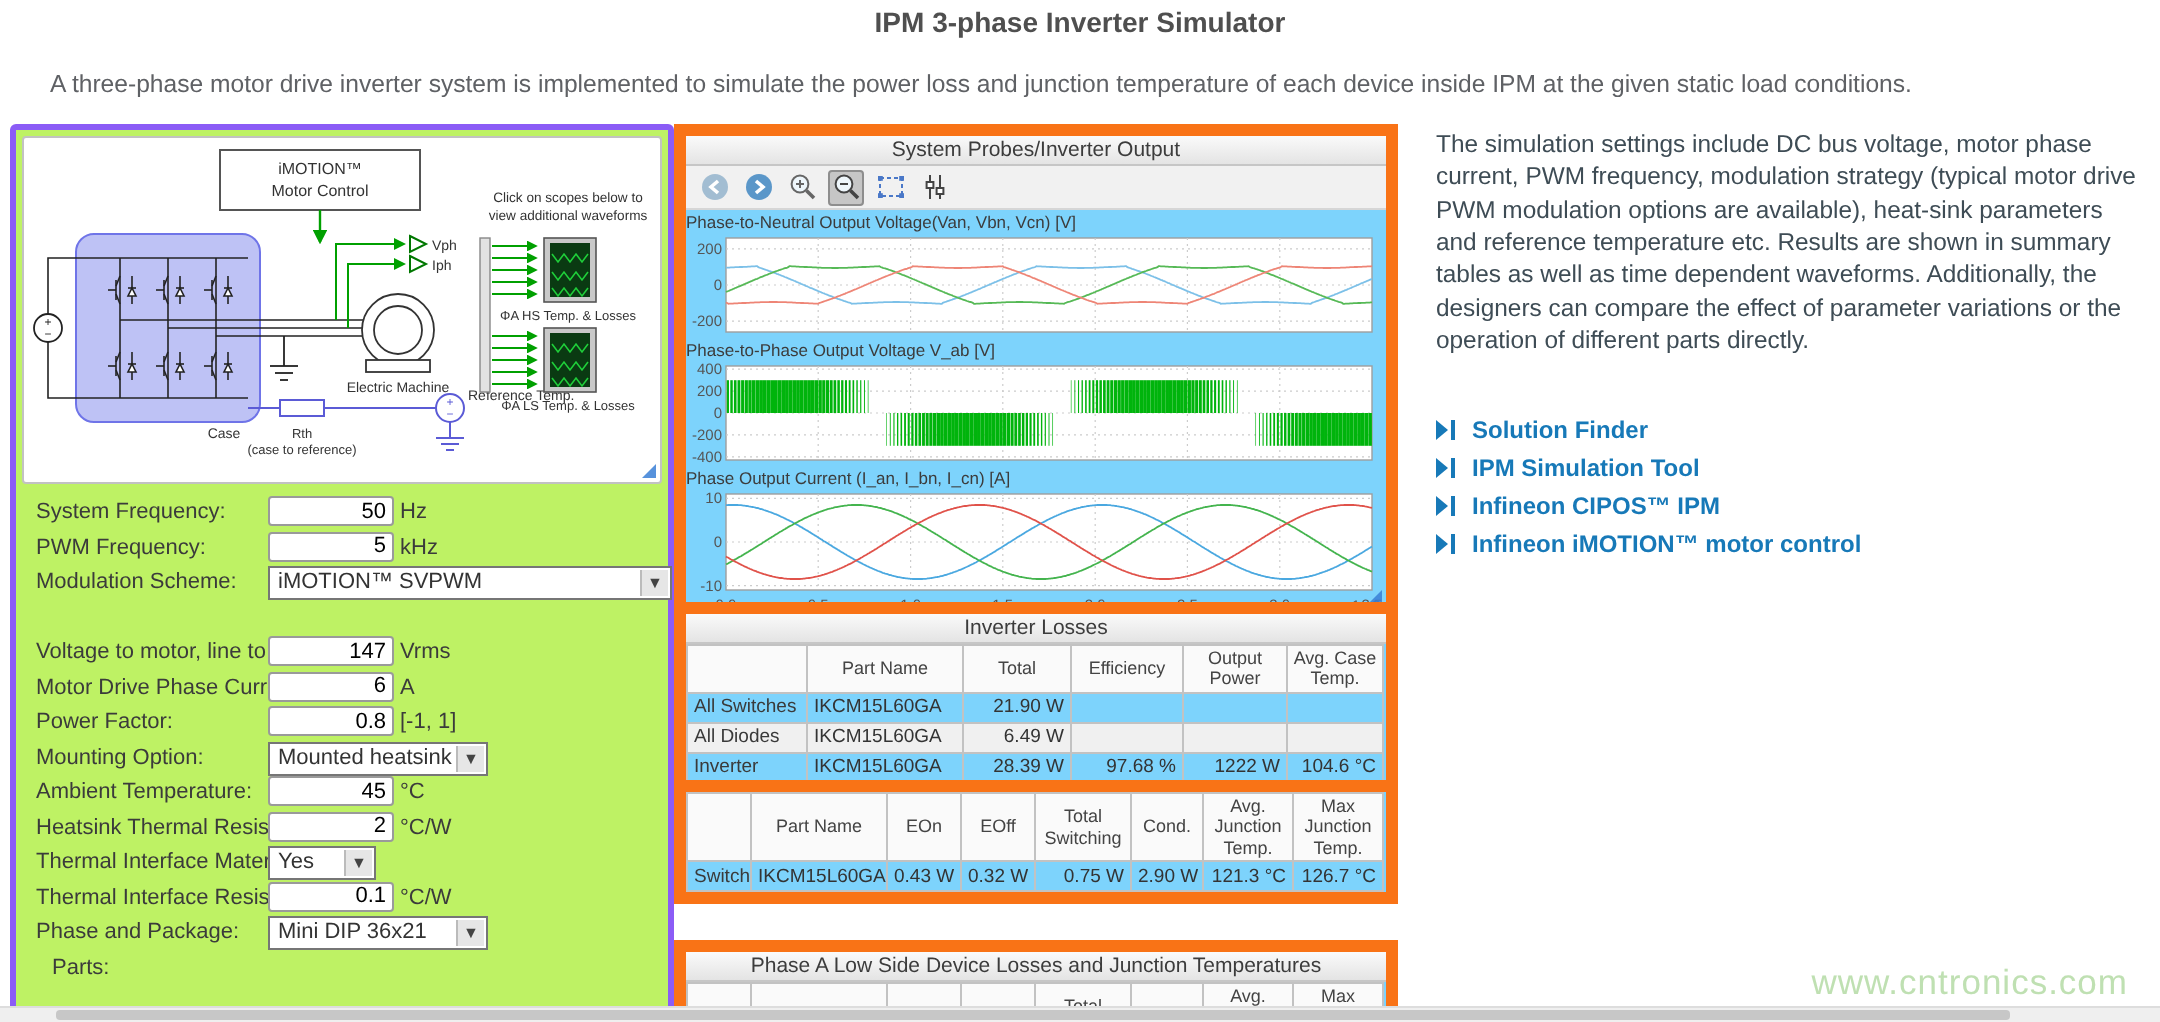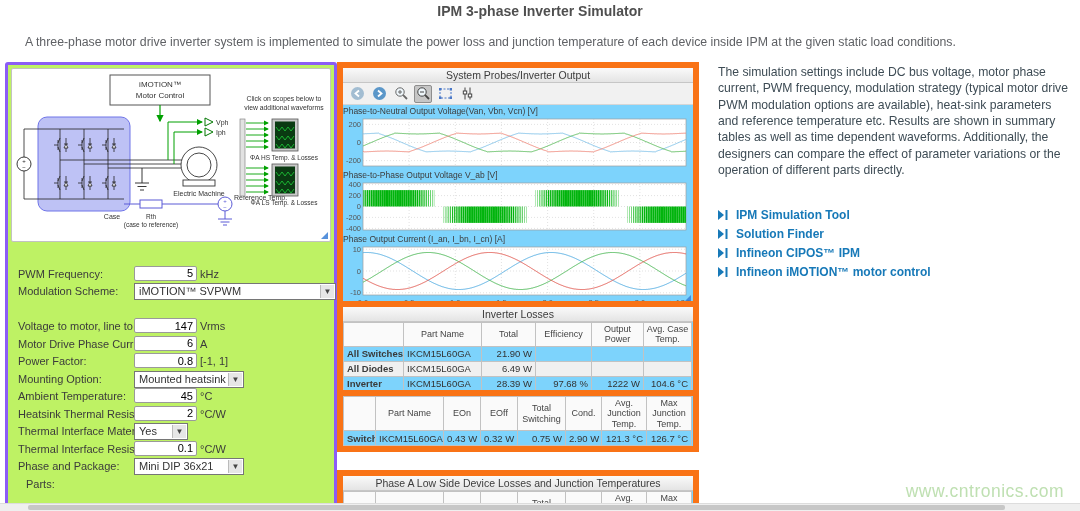--- a/index.html
+++ b/index.html
@@ -39,21 +39,21 @@
   .tool-btn{width:18px;height:18px;display:inline-flex;align-items:center;justify-content:center;border-radius:2px;cursor:pointer}
   .tool-btn.active{background:#c6c6c6;border:1px solid #8e8e8e;width:16px;height:16px}
   .plot-title{height:11px;font-size:8.5px;color:#3c3c3c;padding-top:1px;white-space:nowrap}
   .plot-svg{display:block}
 
   table.tbl{border-collapse:collapse;width:348px;table-layout:fixed}
   .tbl th,.tbl td{border:1px solid #c2c2c2;overflow:hidden}
   .tbl th{font-weight:normal;font-size:9px;color:#444;background:#fafafa;padding:1px 2px;line-height:1.15;text-align:center}
   .tbl td{font-size:9.5px;color:#333;padding:1px 3px;height:12px}
   .tbl tbody tr:nth-child(even) td{background:#f0f0f0}
-  td.rowlab{font-weight:bold;color:#3a3a3a;white-space:nowrap}
+  td.rowlab{font-weight:normal;color:#3a3a3a;white-space:nowrap}
   td.part{text-align:left;white-space:nowrap}
   td.num{text-align:right;white-space:nowrap}
   #inverter-panel{left:337px;top:301px;width:350px}
   #phase-hs-panel{left:337px;top:390px;width:350px}
   #phase-ls-panel{left:337px;top:470px;width:350px;height:41px;overflow:hidden}
 
   
   #right-col{left:718px;top:64px;width:354px}
   #sidebar-paragraph{font-size:12.2px;line-height:1.34;color:#3e4c55}
   #link-list{margin-top:27px}
@@ -186,20 +186,25 @@
       <g>
         <rect x="260" y="95" width="26" height="32" fill="#c9c9c9" stroke="#555" stroke-width="0.8"></rect>
         <rect x="263" y="97.5" width="20" height="27" fill="#0a3a12"></rect>
         <path d="M264,103 l3,4 l3,-4 l3,4 l3,-4 l3,4 l3,-4 M264,112 l3,4 l3,-4 l3,4 l3,-4 l3,4 l3,-4 M264,120 l3,4 l3,-4 l3,4 l3,-4 l3,4 l3,-4" stroke="#1fcf3a" stroke-width="0.8" fill="none"></path>
       </g>
       <text x="272" y="136" font-size="6.5" text-anchor="middle" fill="#333">ΦA LS Temp. &amp; Losses</text>
     </svg>
     <div class="grip"></div>
   </div>
 
+  <div class="form-row" style="top:184px">
+    <span class="f-label">System Frequency:</span>
+    <input class="f-input" value="50" style="">
+    <span class="f-unit">Hz</span>
+  </div>
   <div class="form-row" style="top:201.5px">
     <span class="f-label">PWM Frequency:</span>
     <input class="f-input" value="5" style="">
     <span class="f-unit">kHz</span>
   </div>
   <div class="form-row" style="top:219px">
     <span class="f-label">Modulation Scheme:</span>
     <div class="f-select" style="width:196px">
       <span>iMOTION™ SVPWM</span>
       <span class="arr">▼</span>
@@ -660,34 +665,34 @@
 </div>
 
 <div class="abs" id="right-col">
   <div id="sidebar-paragraph">The simulation settings include DC bus voltage, motor phase current, PWM frequency, modulation strategy (typical motor drive PWM modulation options are available), heat-sink parameters and reference temperature etc. Results are shown in summary tables as well as time dependent waveforms. Additionally, the designers can compare the effect of parameter variations or the operation of different parts directly.</div>
   <div id="link-list">
     <a class="side-link" href="#">
       <svg width="11" height="10">
           <polygon points="0,0 6,5 0,10" fill="#1779b8"></polygon>
           <rect x="7.5" y="0" width="2" height="10" fill="#1779b8"></rect>
         </svg>
+      <span class="lbl">Solution Finder</span>
+    </a>
+    <a class="side-link" href="#">
+      <svg width="11" height="10">
+          <polygon points="0,0 6,5 0,10" fill="#1779b8"></polygon>
+          <rect x="7.5" y="0" width="2" height="10" fill="#1779b8"></rect>
+        </svg>
       <span class="lbl">IPM Simulation Tool</span>
     </a>
     <a class="side-link" href="#">
       <svg width="11" height="10">
           <polygon points="0,0 6,5 0,10" fill="#1779b8"></polygon>
           <rect x="7.5" y="0" width="2" height="10" fill="#1779b8"></rect>
         </svg>
-      <span class="lbl">Solution Finder</span>
-    </a>
-    <a class="side-link" href="#">
-      <svg width="11" height="10">
-          <polygon points="0,0 6,5 0,10" fill="#1779b8"></polygon>
-          <rect x="7.5" y="0" width="2" height="10" fill="#1779b8"></rect>
-        </svg>
       <span class="lbl">Infineon CIPOS™ IPM</span>
     </a>
     <a class="side-link" href="#">
       <svg width="11" height="10">
           <polygon points="0,0 6,5 0,10" fill="#1779b8"></polygon>
           <rect x="7.5" y="0" width="2" height="10" fill="#1779b8"></rect>
         </svg>
       <span class="lbl">Infineon iMOTION™ motor control</span>
     </a>
   </div>

